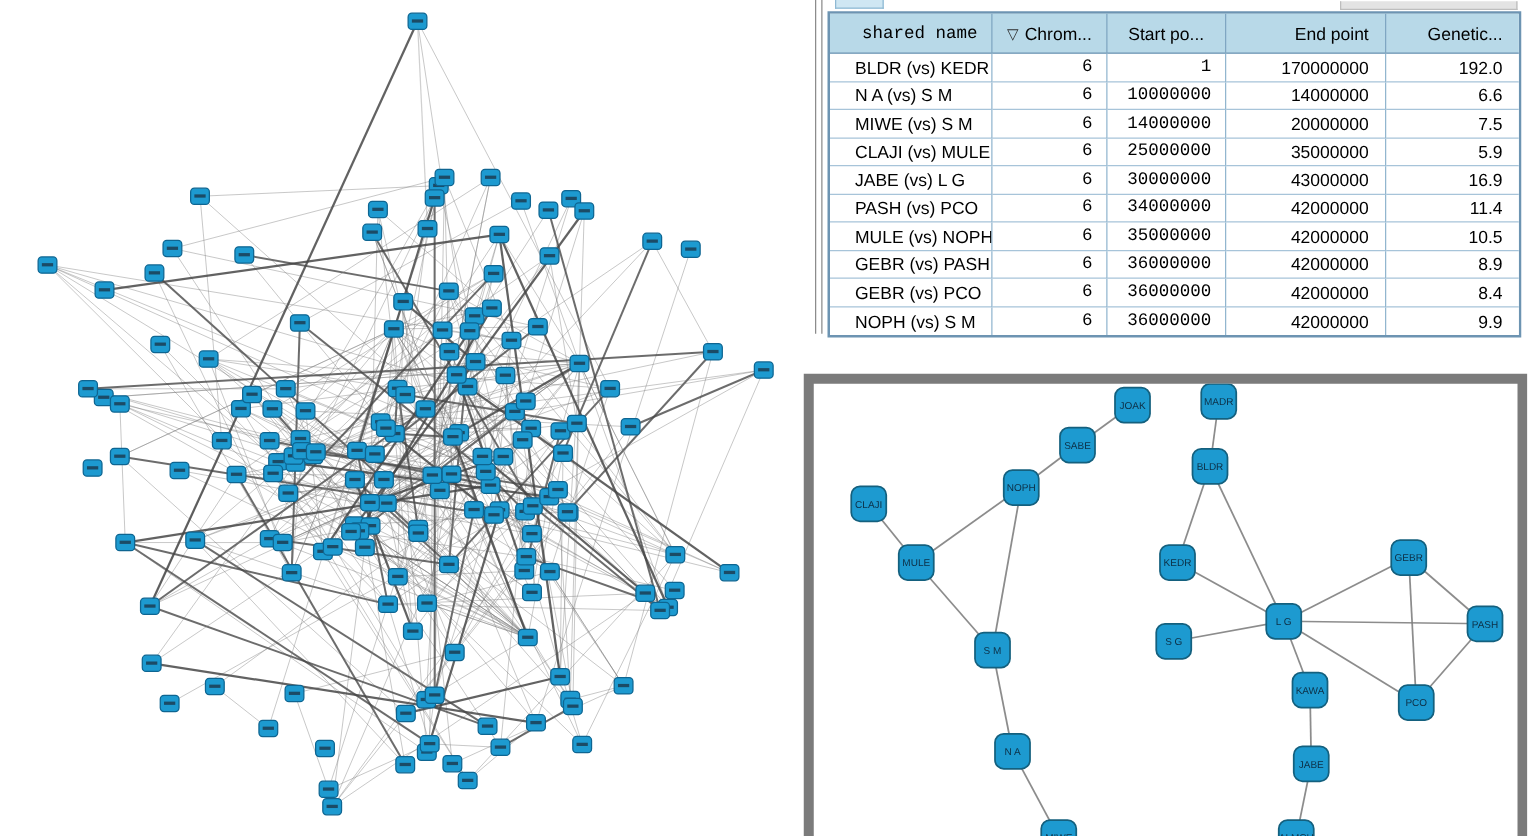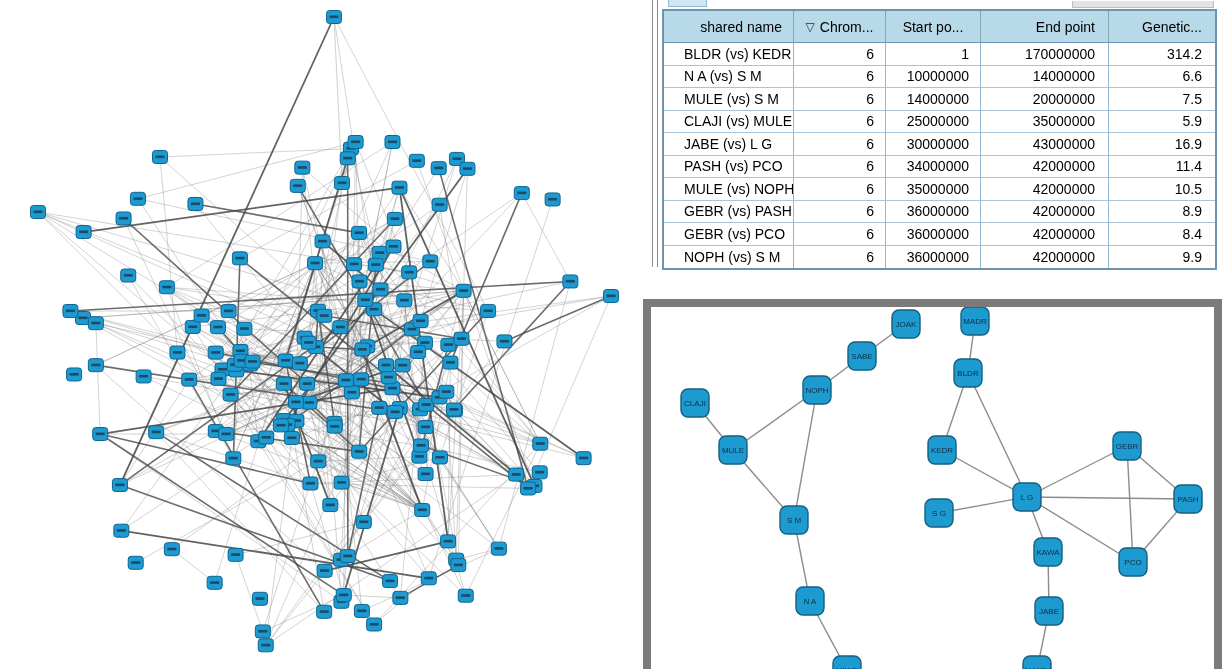--- a/index.html
+++ b/index.html
@@ -26,21 +26,21 @@
   .t-row,.t-head{display:flex;width:100%;}
   .t-head{height:32px;background:#b8d9e8;}
   .t-row{height:22.5px;background:#fff;}
   .cell{box-sizing:border-box;border-right:1px solid #92b6cf;border-bottom:1px solid #a7c4d9;
         display:flex;align-items:center;font-size:14px;color:#000;white-space:nowrap;overflow:hidden;}
   .t-head .cell{border-right:1px solid #7fa6c2;border-bottom:1px solid #6d94b2;font-size:14px;}
   .t-row:last-child .cell{border-bottom:none;}
   .cell:last-child{border-right:none;}
   .c0{width:130px;} .c1{width:92px;} .c2{width:95px;} .c3{width:128px;} .c4{width:106px;}
   .al{justify-content:flex-start;padding-left:20px;}
-  .ar{justify-content:flex-end;padding-right:11px;}
+  .ar{justify-content:flex-end;padding-right:11px;font-family:Liberation Mono, monospace;}
   .ar2{justify-content:flex-end;padding-right:13px;}
   .ac{justify-content:center;}
   .funnel{color:#2b2b2b;font-size:12px;margin-right:5px;line-height:1;}
 
   
   #detail-panel{position:absolute;left:643px;top:270px;width:579px;height:399px;
                 box-sizing:border-box;border:8px solid #7b7b7b;background:#fff;margin-top:29px;}
   #detail-svg{display:block;}
 
   .nodelabel{font-family:"Liberation Sans",sans-serif;font-size:8px;fill:#0d2f45;
@@ -1131,31 +1131,31 @@
         <div class="cell c4 ar2">
           <span>Genetic...</span>
         </div>
       </div>
     <div id="t-body">
         <div class="t-row">
           <div class="cell c0 al">BLDR (vs) KEDR</div>
           <div class="cell c1 ar">6</div>
           <div class="cell c2 ar">1</div>
           <div class="cell c3 ar2">170000000</div>
-          <div class="cell c4 ar2">314.2</div>
+          <div class="cell c4 ar2">192.0</div>
         </div>
         <div class="t-row">
           <div class="cell c0 al">N A (vs) S M</div>
           <div class="cell c1 ar">6</div>
           <div class="cell c2 ar">10000000</div>
           <div class="cell c3 ar2">14000000</div>
           <div class="cell c4 ar2">6.6</div>
         </div>
         <div class="t-row">
-          <div class="cell c0 al">MULE (vs) S M</div>
+          <div class="cell c0 al">MIWE (vs) S M</div>
           <div class="cell c1 ar">6</div>
           <div class="cell c2 ar">14000000</div>
           <div class="cell c3 ar2">20000000</div>
           <div class="cell c4 ar2">7.5</div>
         </div>
         <div class="t-row">
           <div class="cell c0 al">CLAJI (vs) MULE</div>
           <div class="cell c1 ar">6</div>
           <div class="cell c2 ar">25000000</div>
           <div class="cell c3 ar2">35000000</div>

